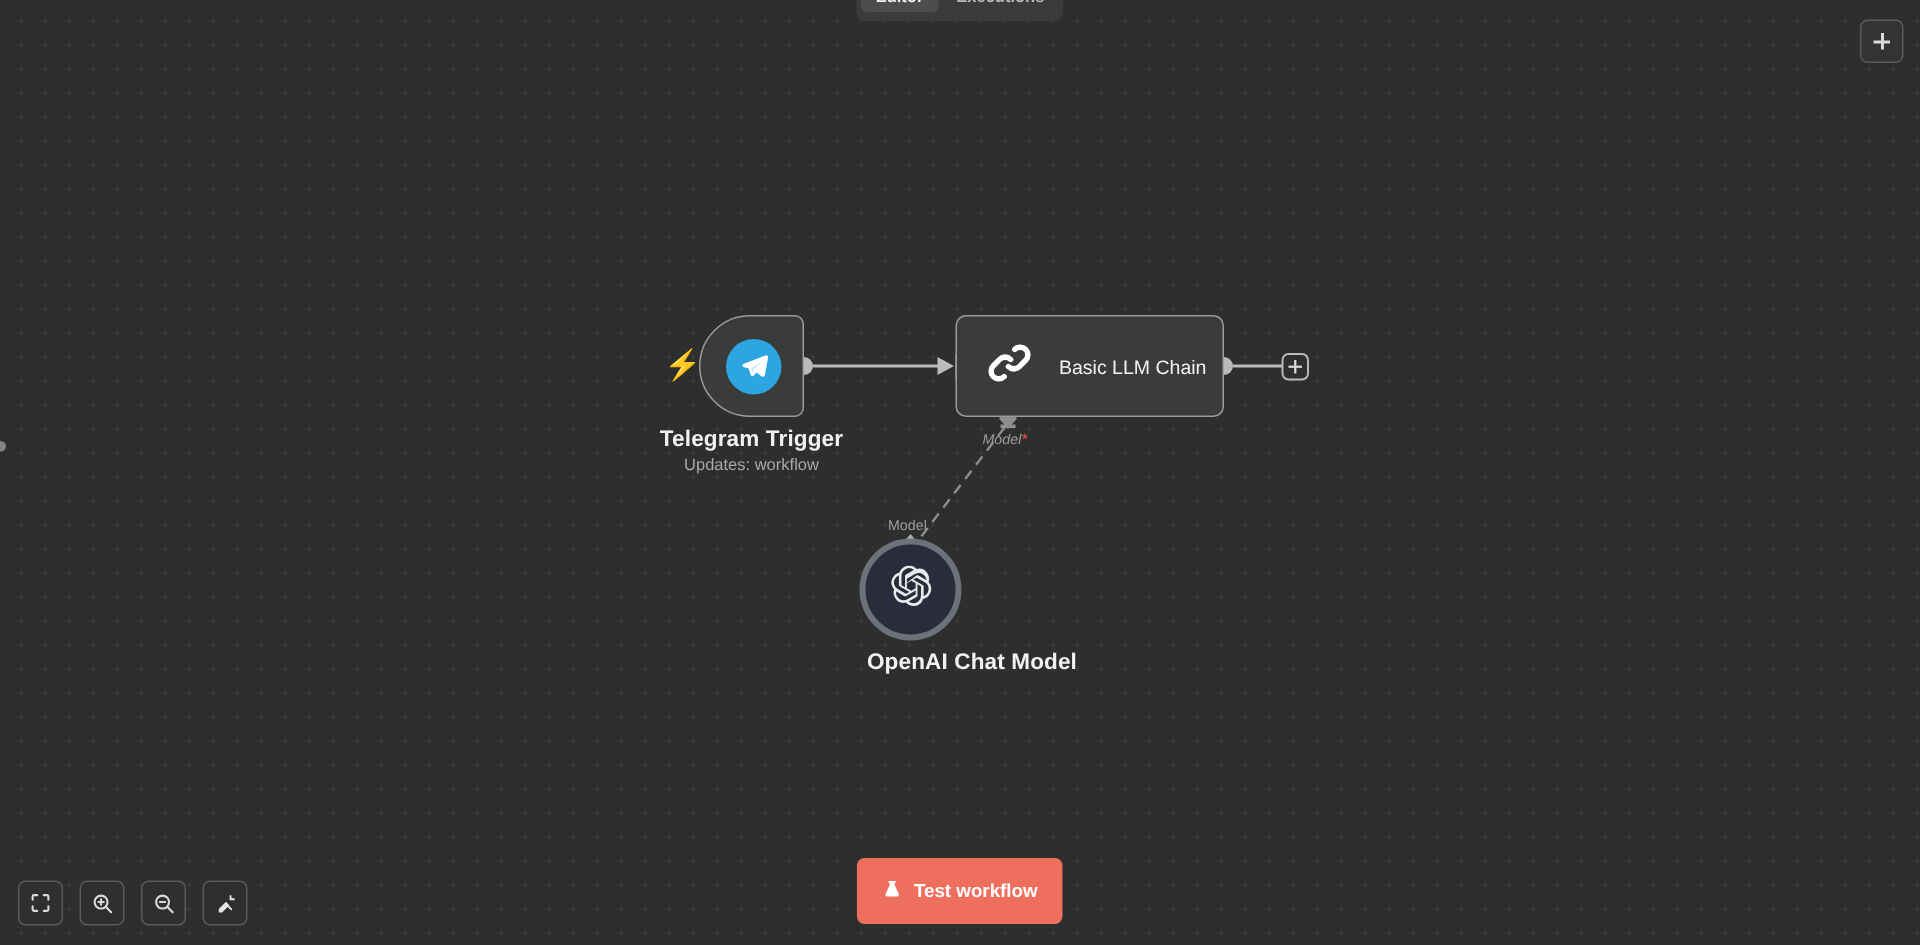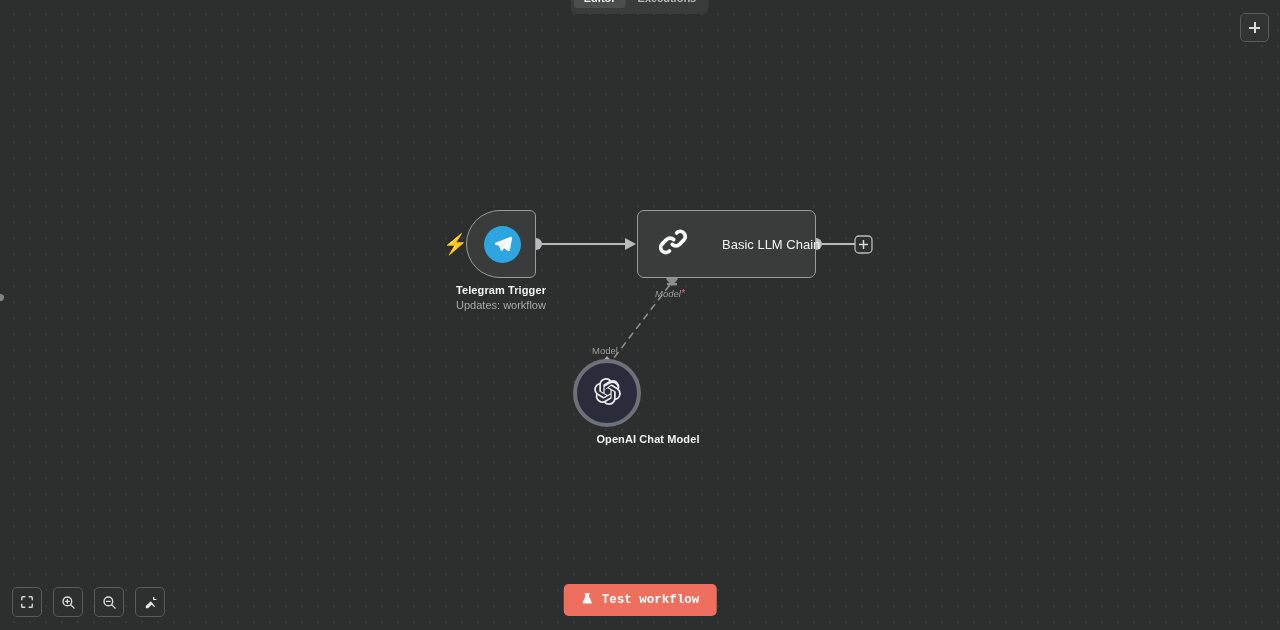--- a/index.html
+++ b/index.html
@@ -144,21 +144,21 @@
     position: relative;
     width: 179px;
     height: 68px;
     background: #3a3b3b;
     border: 1.5px solid #9a9c9e;
     border-radius: 7px;
     display: flex;
     align-items: center;
     box-sizing: border-box;
     padding-left: 18px;
-    gap: 32px;
+    gap: 16px;
   }
   .llm-label {
     font-size: 13px;
     color: #f1f2f3;
     font-weight: 400;
     white-space: nowrap;
   }
 
   
   .openai-node { left: 573px; top: 359px; }
@@ -175,21 +175,21 @@
 
   
   .node-caption {
     position: absolute;
     left: 50%;
     transform: translateX(-50%);
     text-align: center;
     white-space: nowrap;
   }
   .caption-title {
-    font-size: 11px;
+    font-size: 15px;
     font-weight: 700;
     color: #f1f2f3;
     letter-spacing: .1px;
   }
   .caption-sub {
     font-size: 11px;
     color: #a7a9ab;
     margin-top: 3px;
   }
 
@@ -219,27 +219,27 @@
     align-items: center;
     justify-content: center;
   }
 
   
   .test-btn {
     position: absolute;
     left: 50%;
     transform: translateX(-50%);
     bottom: 14px;
-    height: 32px;
+    height: 44px;
     padding: 0 17px;
     background: #ef6f5e;
     border: none;
     border-radius: 5px;
     color: #ffffff;
-    font-family: Liberation Mono, monospace;
+    font-family: Liberation Sans, sans-serif;
     font-size: 12.5px;
     font-weight: 700;
     display: flex;
     align-items: center;
     gap: 8px;
     white-space: nowrap;
   }
 </style>
 </head>
 <body>

